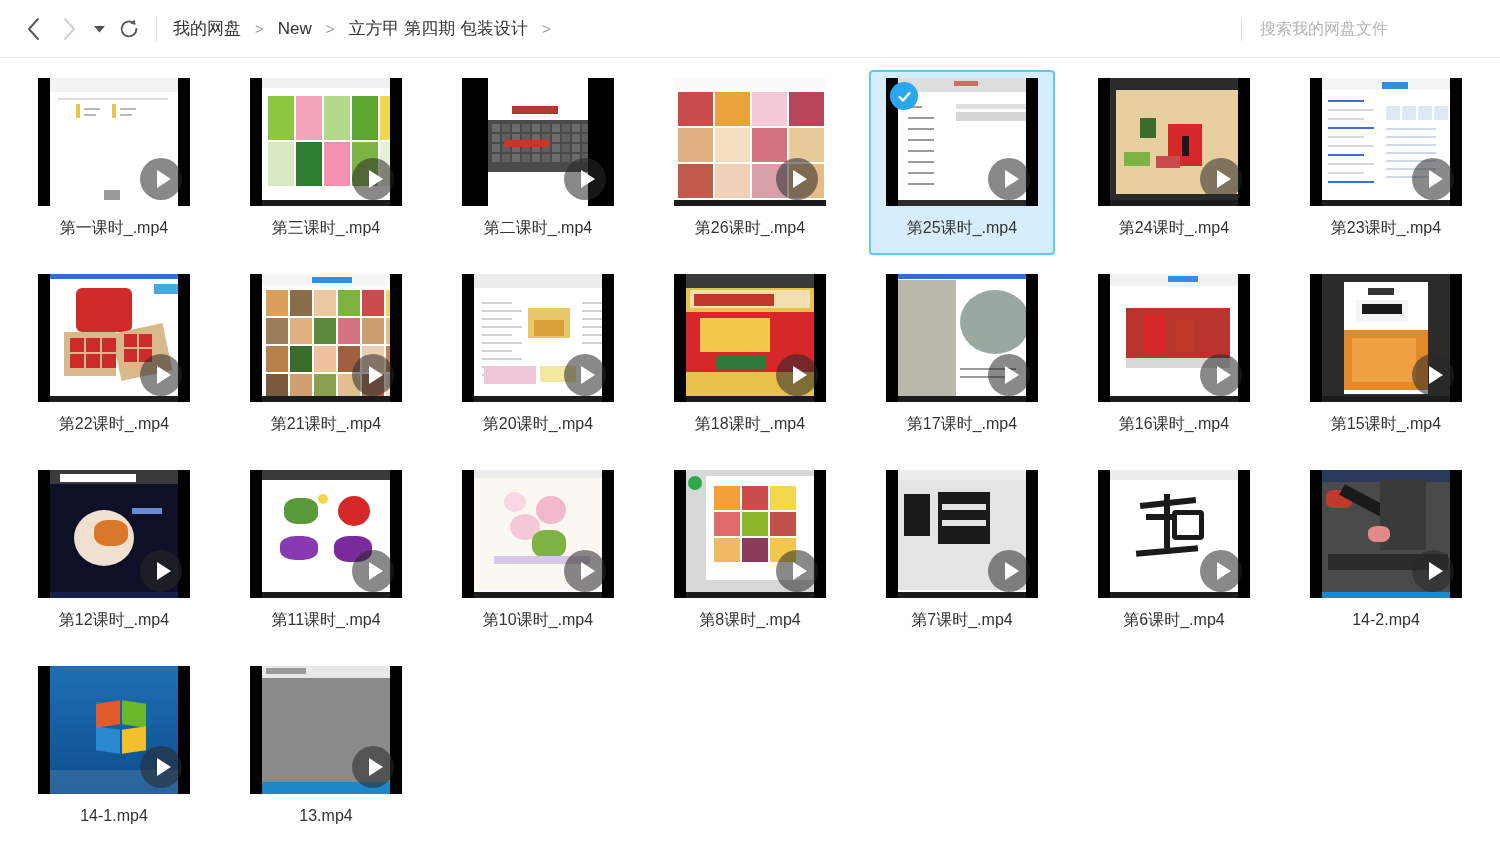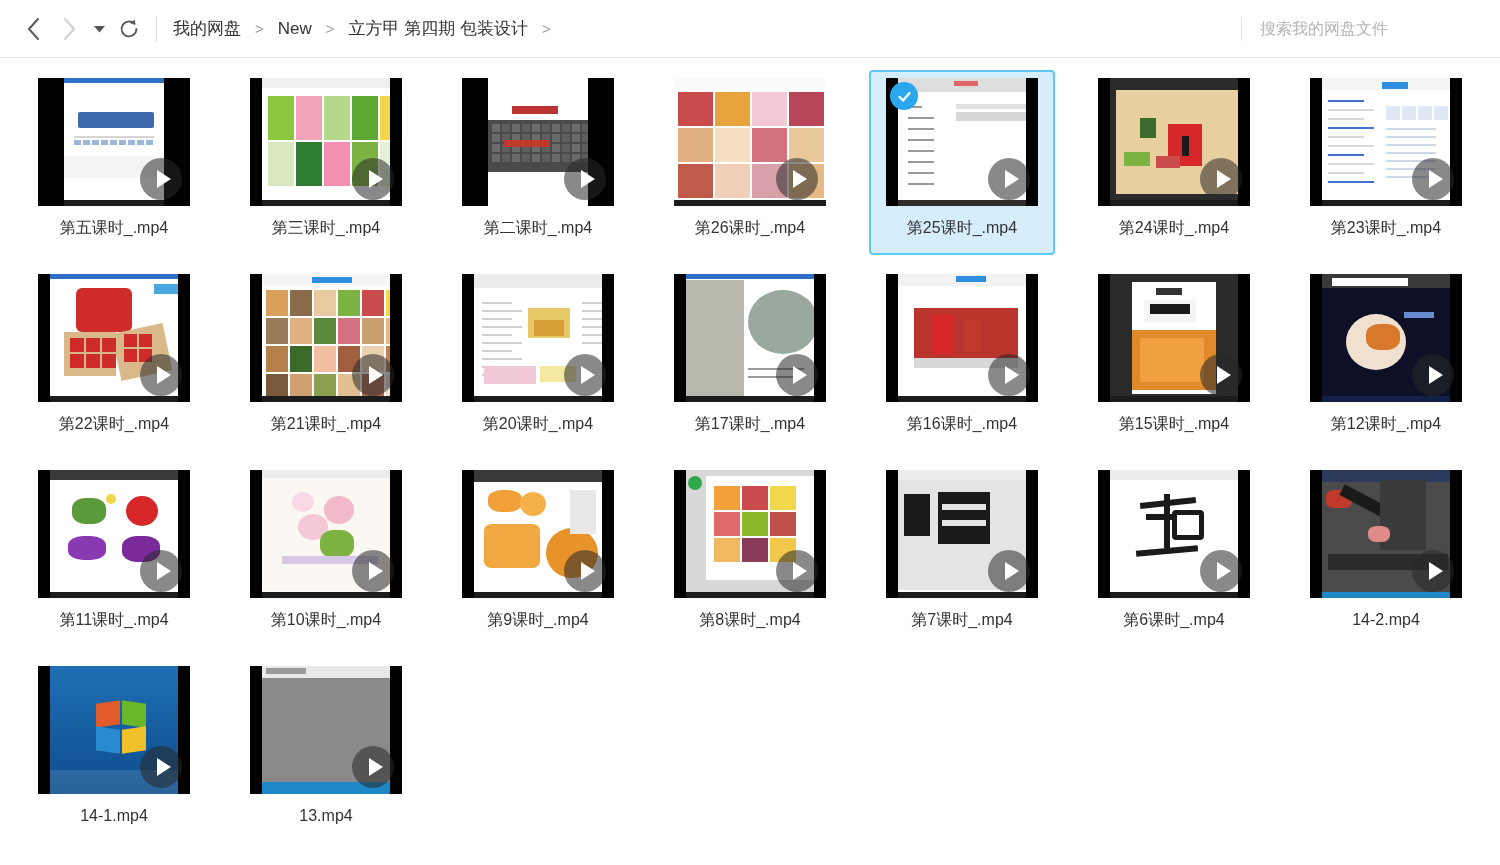--- a/index.html
+++ b/index.html
@@ -250,39 +250,34 @@
 
   <div class="search-wrap">
     <div class="search-divider"></div>
     <input class="search-input" type="text" placeholder="搜索我的网盘文件" style="">
   </div>
 </div>
 
 <div class="grid" id="file-grid">
     <div class="card">
       <div class="thumb">
-        <div class="shot narrow">
-          <div class="bar-top" style="background:#2f6fc4"></div>
-          <div class="blk" style="top:34px;left:14px;width:76px;height:16px;background:#1c4f9c;border-radius:2px;opacity:.85"></div>
-          <div class="doc-line" style="top:58px;left:10px;width:80px;background:#d6d6d6"></div>
-          <div class="blk" style="top:62px;left:10px;width:7px;height:5px;background:#9bb7dc;"></div>
-          <div class="blk" style="top:62px;left:19px;width:7px;height:5px;background:#9bb7dc;"></div>
-          <div class="blk" style="top:62px;left:28px;width:7px;height:5px;background:#9bb7dc;"></div>
-          <div class="blk" style="top:62px;left:37px;width:7px;height:5px;background:#9bb7dc;"></div>
-          <div class="blk" style="top:62px;left:46px;width:7px;height:5px;background:#9bb7dc;"></div>
-          <div class="blk" style="top:62px;left:55px;width:7px;height:5px;background:#9bb7dc;"></div>
-          <div class="blk" style="top:62px;left:64px;width:7px;height:5px;background:#9bb7dc;"></div>
-          <div class="blk" style="top:62px;left:73px;width:7px;height:5px;background:#9bb7dc;"></div>
-          <div class="blk" style="top:62px;left:82px;width:7px;height:5px;background:#9bb7dc;"></div>
-          <div class="blk" style="top:78px;left:0px;width:200px;height:22px;background:#f4f4f4;"></div>
-          <div class="bar-bot"></div>
-        </div>
-        <div class="play"></div>
-      </div>
-      <div class="label">第五课时_.mp4</div>
+        <div class="shot mid">
+          <div class="toolbar-grey" style="background:#f2f2f2"></div>
+          <div class="doc-line" style="top:20px;left:8px;width:110px;background:#dedede"></div>
+          <div class="blk" style="top:26px;left:26px;width:4px;height:14px;background:#e8c84a;"></div>
+          <div class="blk" style="top:26px;left:62px;width:4px;height:14px;background:#e8c84a;"></div>
+          <div class="doc-line" style="top:30px;left:34px;width:16px;background:#bbb"></div>
+          <div class="doc-line" style="top:36px;left:34px;width:12px;background:#bbb"></div>
+          <div class="doc-line" style="top:30px;left:70px;width:16px;background:#bbb"></div>
+          <div class="doc-line" style="top:36px;left:70px;width:12px;background:#bbb"></div>
+          <div class="blk" style="top:112px;left:54px;width:16px;height:10px;background:#9a9a9a;"></div>
+        </div>
+        <div class="play"></div>
+      </div>
+      <div class="label">第一课时_.mp4</div>
     </div>
     <div class="card">
       <div class="thumb">
         <div class="shot mid">
           <div class="blk" style="top:0px;left:0px;width:200px;height:10px;background:#f0f0f0;"></div>
           <div class="blk" style="top:18px;left:6px;width:26px;height:44px;background:#8dc63f;"></div>
           <div class="blk" style="top:18px;left:34px;width:26px;height:44px;background:#f5a3b8;"></div>
           <div class="blk" style="top:18px;left:62px;width:26px;height:44px;background:#b5d98a;"></div>
           <div class="blk" style="top:18px;left:90px;width:26px;height:44px;background:#5ea832;"></div>
           <div class="blk" style="top:18px;left:118px;width:26px;height:44px;background:#f2d64b;"></div>
@@ -531,20 +526,36 @@
           <div class="blk" style="top:92px;left:66px;width:36px;height:16px;background:#f2e8a0;"></div>
           <div class="bar-bot"></div>
         </div>
         <div class="play"></div>
       </div>
       <div class="label">第20课时_.mp4</div>
     </div>
     <div class="card">
       <div class="thumb">
         <div class="shot mid">
+          <div class="blk" style="top:0px;left:0px;width:200px;height:16px;background:#3a3a3a;"></div>
+          <div class="blk" style="top:14px;left:0px;width:200px;height:114px;background:#e8c14a;"></div>
+          <div class="blk" style="top:16px;left:4px;width:120px;height:18px;background:#f2e0b0;"></div>
+          <div class="blk" style="top:20px;left:8px;width:80px;height:12px;background:#c0392b;"></div>
+          <div class="blk" style="top:38px;left:0px;width:200px;height:60px;background:#d62828;"></div>
+          <div class="blk" style="top:44px;left:14px;width:70px;height:34px;background:#f2c94c;"></div>
+          <div class="blk" style="top:82px;left:30px;width:50px;height:14px;background:#2f7a3a;"></div>
+          <div class="bar-bot"></div>
+        </div>
+        <div class="play"></div>
+      </div>
+      <div class="label">第18课时_.mp4</div>
+    </div>
+    <div class="card">
+      <div class="thumb">
+        <div class="shot mid">
           <div class="bar-top" style="background:#2f6fc4"></div>
           <div class="blk" style="top:6px;left:0px;width:200px;height:122px;background:#ffffff;"></div>
           <div class="blk" style="top:6px;left:0px;width:58px;height:122px;background:#b8b8ac;"></div>
           <div class="blk" style="top:16px;left:62px;width:70px;height:64px;background:#9aa8a0;border-radius:50%"></div>
           <div class="doc-line" style="top:94px;left:62px;width:56px;background:#9a9a9a"></div>
           <div class="doc-line" style="top:102px;left:62px;width:50px;background:#9a9a9a"></div>
           <div class="bar-bot"></div>
         </div>
         <div class="play"></div>
       </div>
@@ -621,36 +632,20 @@
           <div class="blk" style="top:26px;left:62px;width:30px;height:28px;background:#f2b8cc;border-radius:50%"></div>
           <div class="blk" style="top:44px;left:36px;width:30px;height:26px;background:#f5c8d8;border-radius:50%"></div>
           <div class="blk" style="top:22px;left:30px;width:22px;height:20px;background:#f8d8e4;border-radius:50%"></div>
           <div class="blk" style="top:60px;left:58px;width:34px;height:28px;background:#7cb342;border-radius:40%"></div>
           <div class="blk" style="top:86px;left:20px;width:96px;height:8px;background:#d8c8e8;"></div>
           <div class="bar-bot"></div>
         </div>
         <div class="play"></div>
       </div>
       <div class="label">第10课时_.mp4</div>
-    </div>
-    <div class="card">
-      <div class="thumb">
-        <div class="shot mid">
-          <div class="blk" style="top:0px;left:0px;width:200px;height:14px;background:#3a3a3a;"></div>
-          <div class="blk" style="top:12px;left:0px;width:200px;height:108px;background:#ffffff;"></div>
-          <div class="blk" style="top:20px;left:14px;width:34px;height:22px;background:#f2a03a;border-radius:40%"></div>
-          <div class="blk" style="top:22px;left:46px;width:26px;height:24px;background:#f5b04a;border-radius:50%"></div>
-          <div class="blk" style="top:54px;left:10px;width:56px;height:44px;background:#f2a840;border-radius:14%"></div>
-          <div class="blk" style="top:58px;left:72px;width:52px;height:50px;background:#e8922a;border-radius:50%"></div>
-          <div class="blk" style="top:20px;left:96px;width:26px;height:44px;background:#e8e8e8;"></div>
-          <div class="bar-bot"></div>
-        </div>
-        <div class="play"></div>
-      </div>
-      <div class="label">第9课时_.mp4</div>
     </div>
     <div class="card">
       <div class="thumb">
         <div class="shot mid">
           <div class="blk" style="top:0px;left:0px;width:200px;height:128px;background:#d8d8d8;"></div>
           <div class="blk" style="top:6px;left:20px;width:116px;height:104px;background:#ffffff;"></div>
           <div class="blk" style="top:16px;left:28px;width:26px;height:24px;background:#f2a03a;"></div>
           <div class="blk" style="top:16px;left:56px;width:26px;height:24px;background:#c94b4b;"></div>
           <div class="blk" style="top:16px;left:84px;width:26px;height:24px;background:#f2d64b;"></div>
           <div class="blk" style="top:42px;left:28px;width:26px;height:24px;background:#e06a6a;"></div>

